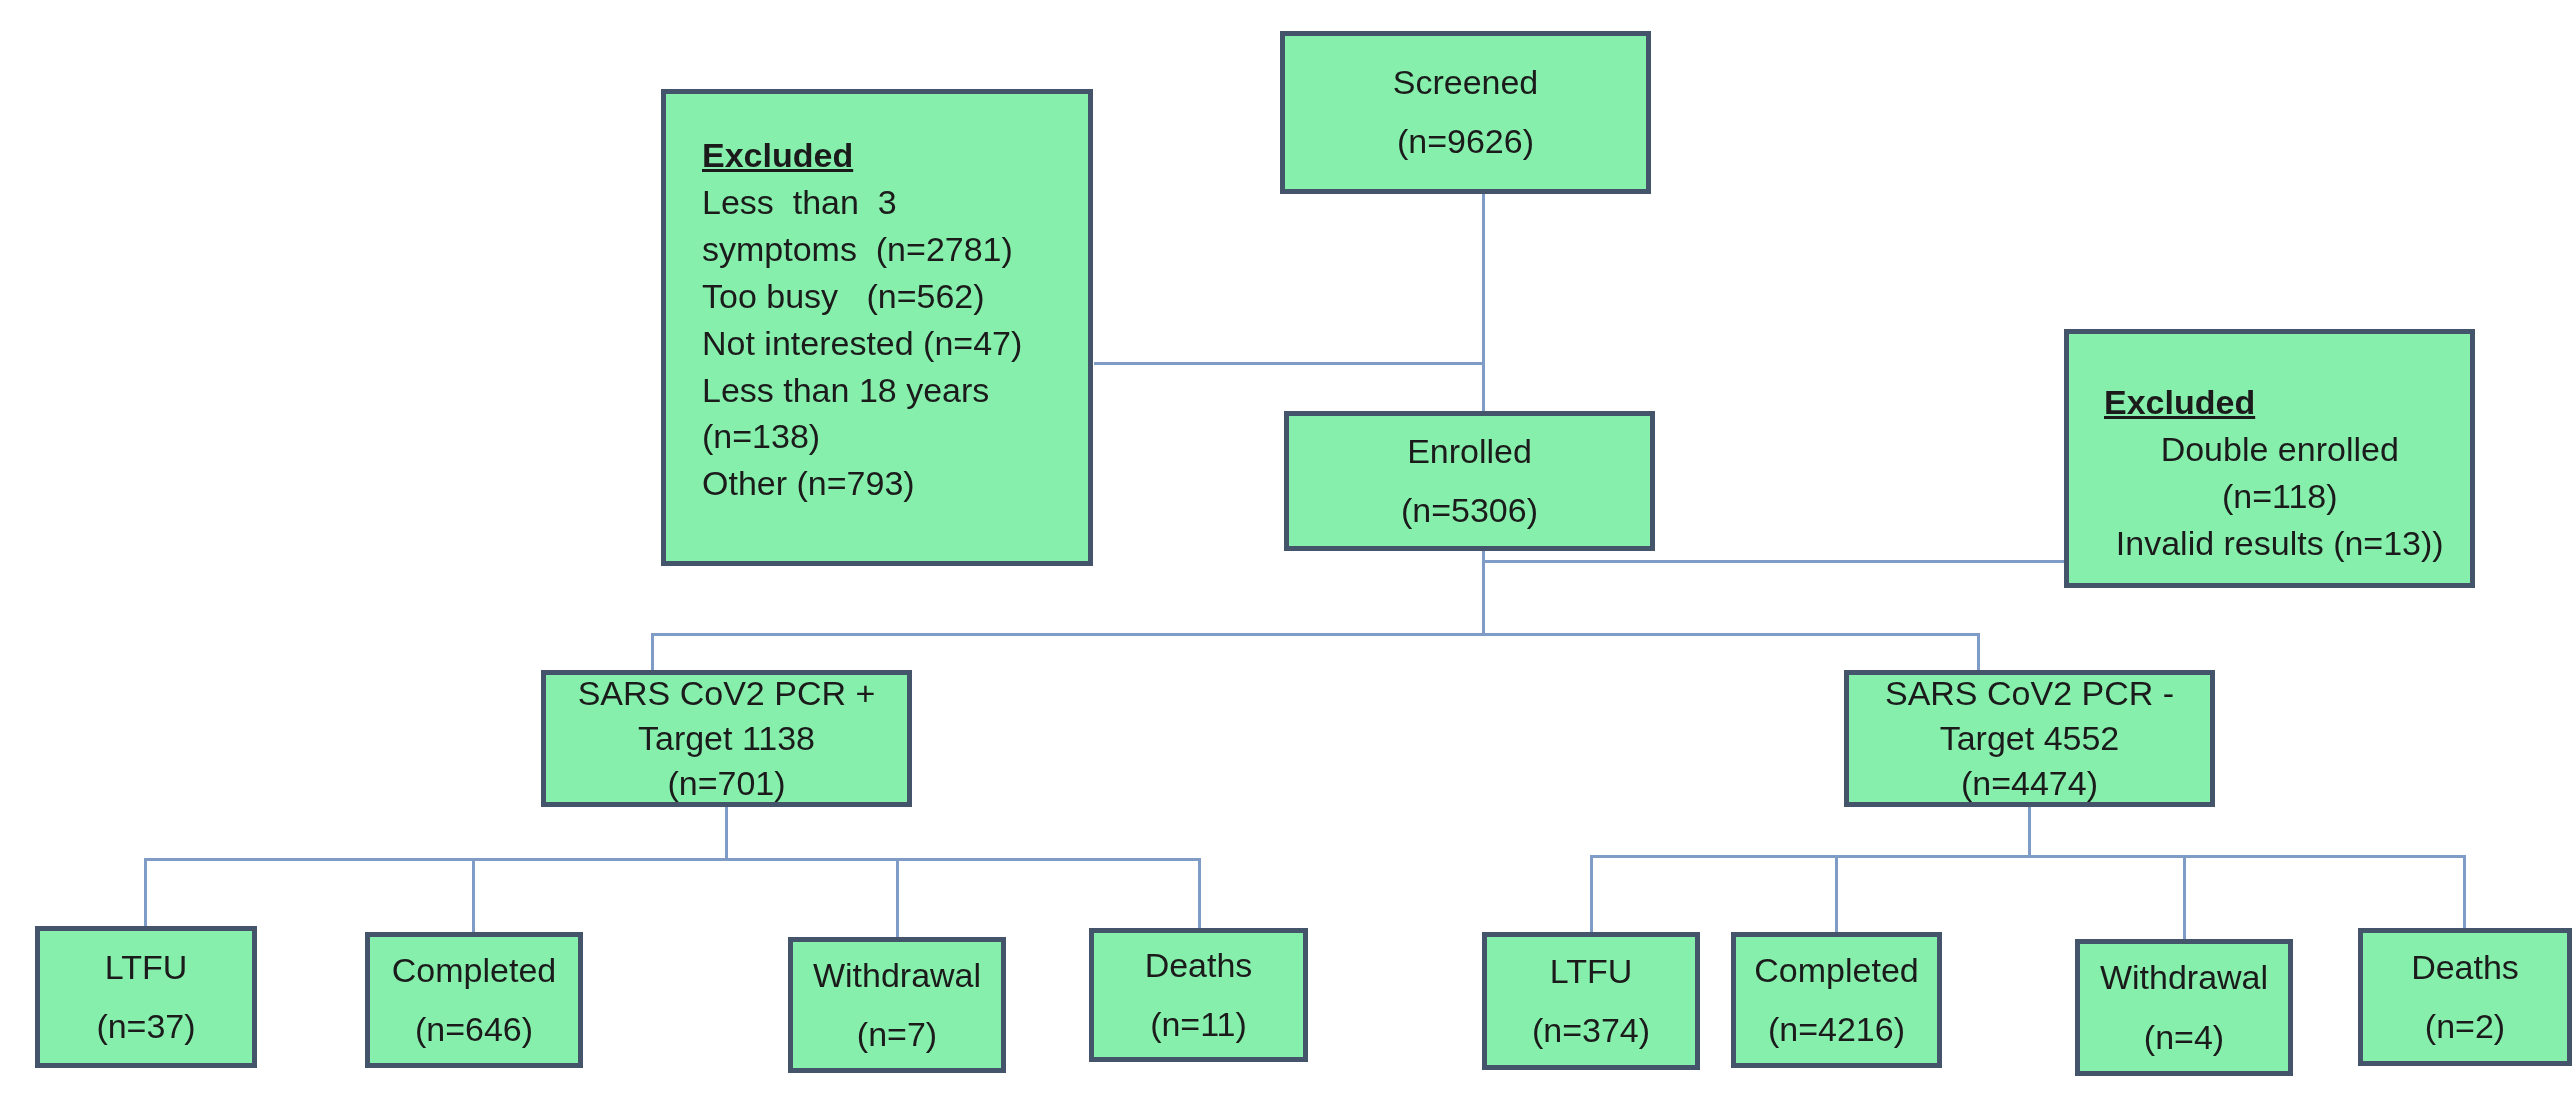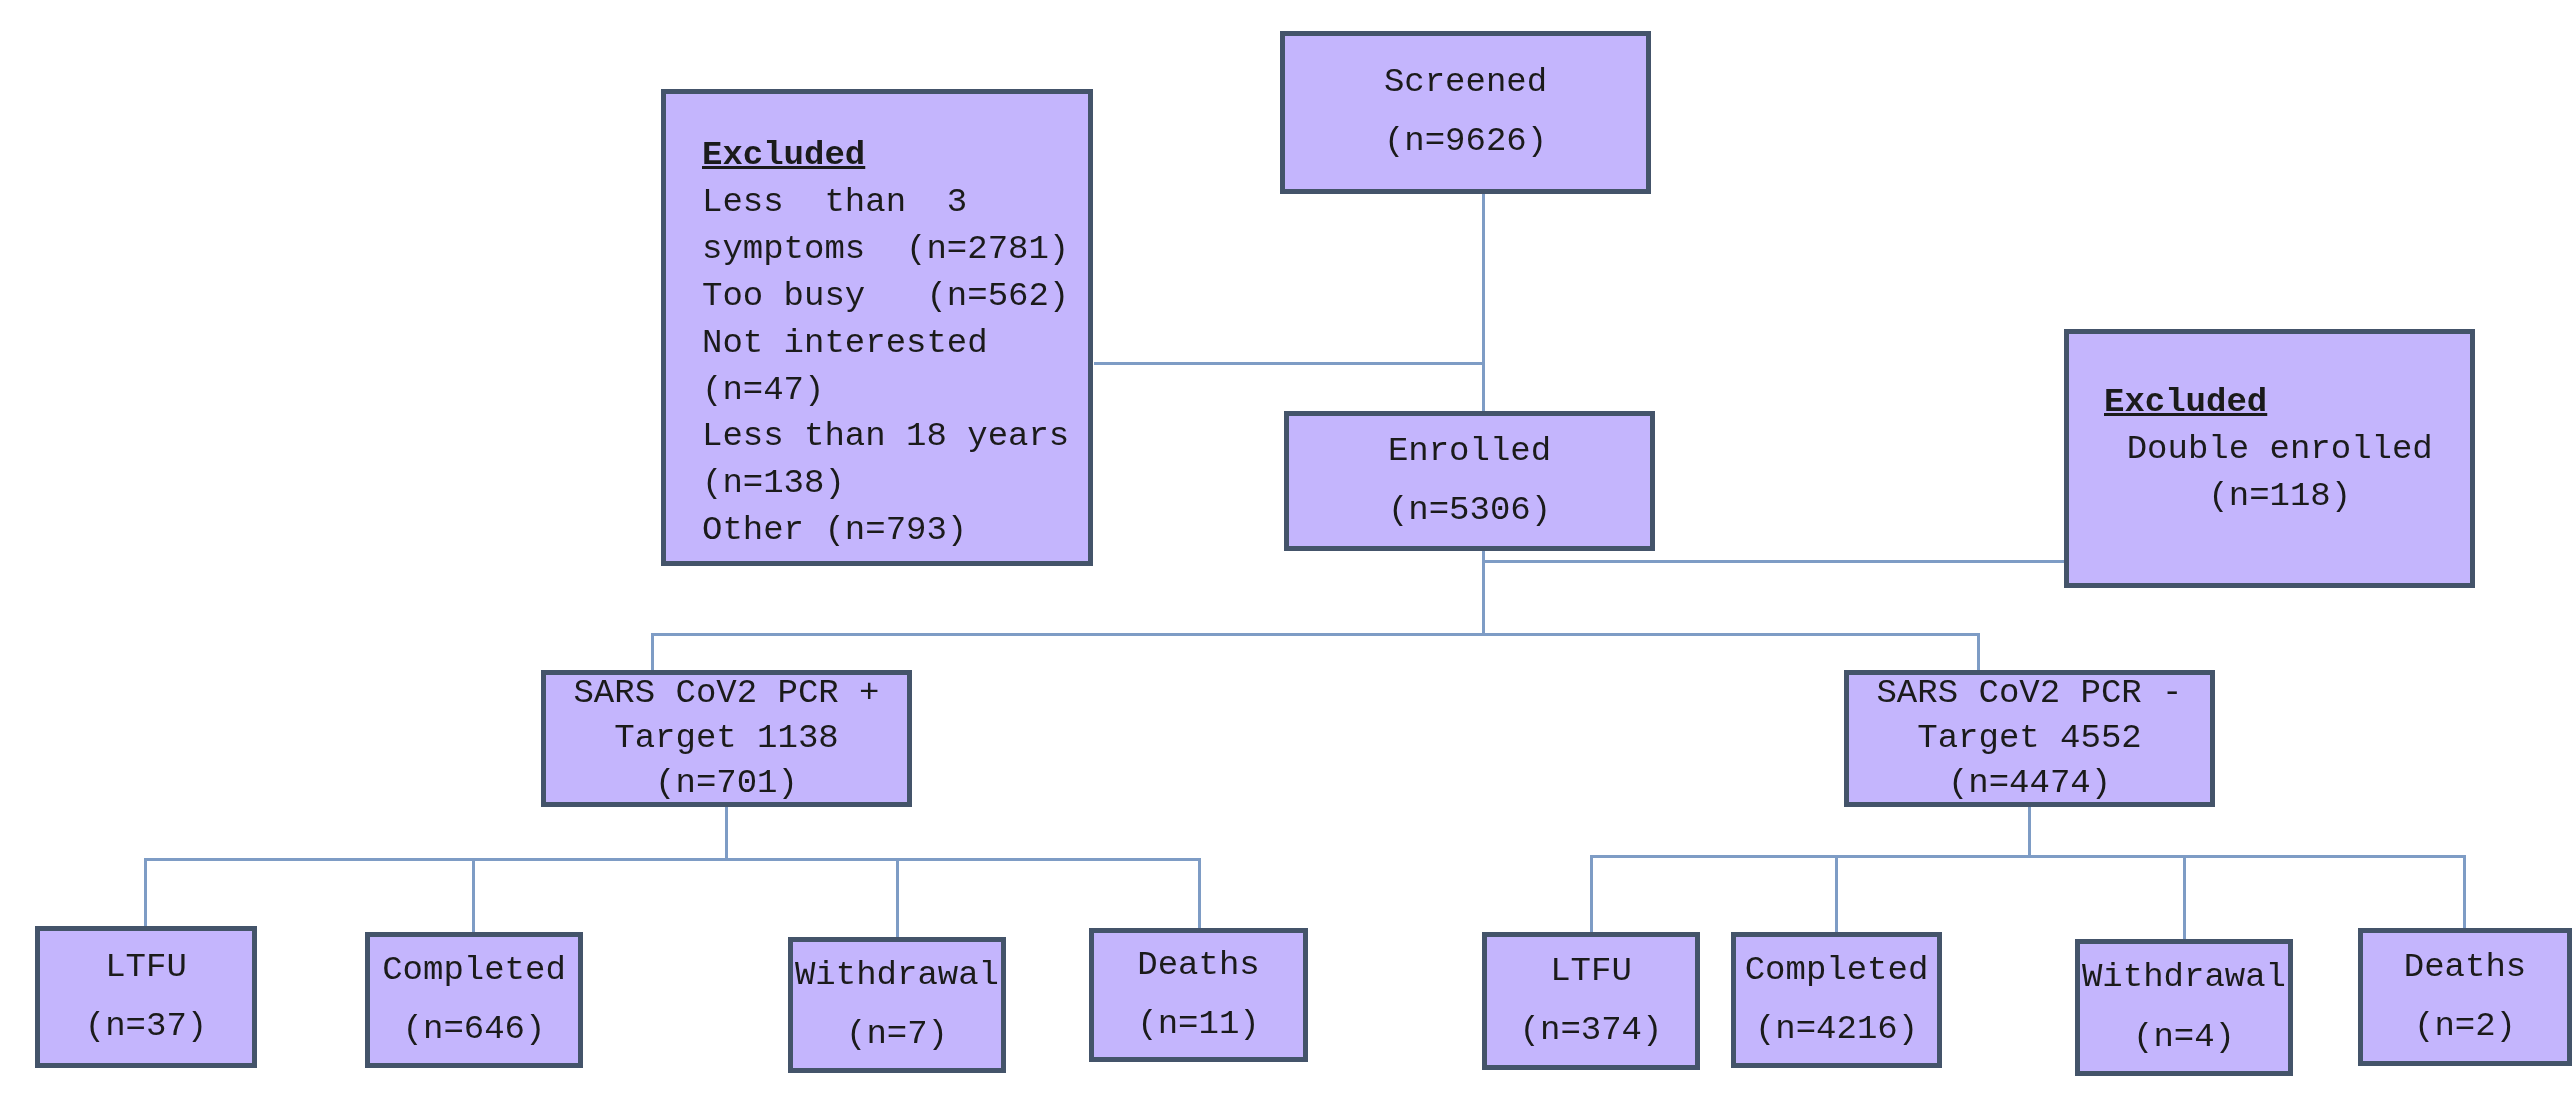--- a/index.html
+++ b/index.html
@@ -12,30 +12,29 @@
     width: 2576px;
     height: 1104px;
     background: #ffffff;
     overflow: hidden;
     font-family: "Liberation Sans", sans-serif;
     color: #1b1b1b;
   }
   .box {
     position: absolute;
     box-sizing: border-box;
-    background: #c4b5fd;
+    background: #86efac;
     border: 5.1px solid #44546a;
     display: flex;
     flex-direction: column;
     justify-content: center;
     align-items: center;
     text-align: center;
     font-size: 34px;
     line-height: 1.55;
-    font-family: Liberation Mono, monospace;
   }
   .box .ln { white-space: pre-wrap; }
   .box.two { line-height: 1.75; }
   .box.three { line-height: 1.32; }
   .box.listbox {
     justify-content: flex-start;
     align-items: flex-start;
     text-align: left;
     padding: 38px 14.5px 0 36px;
     line-height: 1.38;
@@ -106,20 +105,21 @@
 
   <div class="box two" style="left:1284px; top:411px; width:371px; height:140px;">
     <div class="ln">Enrolled</div>
     <div class="ln">(n=5306)</div>
   </div>
 
   <div class="box listbox-right" style="left:2064px; top:329px; width:411px; height:259px;">
     <div class="hd">Excluded</div>
     <div class="ln">Double enrolled</div>
     <div class="ln">(n=118)</div>
+    <div class="ln">Invalid results (n=13))</div>
   </div>
 
   <div class="box three" style="left:541px; top:670px; width:371px; height:137px;">
     <div class="ln">SARS CoV2 PCR +</div>
     <div class="ln">Target 1138</div>
     <div class="ln">(n=701)</div>
   </div>
 
   <div class="box three" style="left:1844px; top:670px; width:371px; height:137px;">
     <div class="ln">SARS CoV2 PCR -</div>

